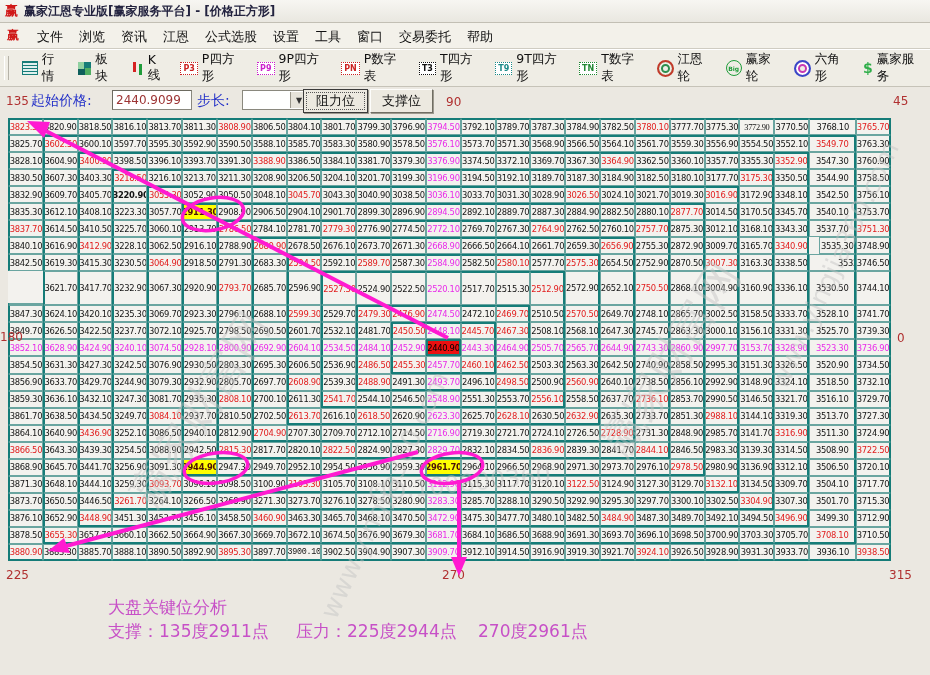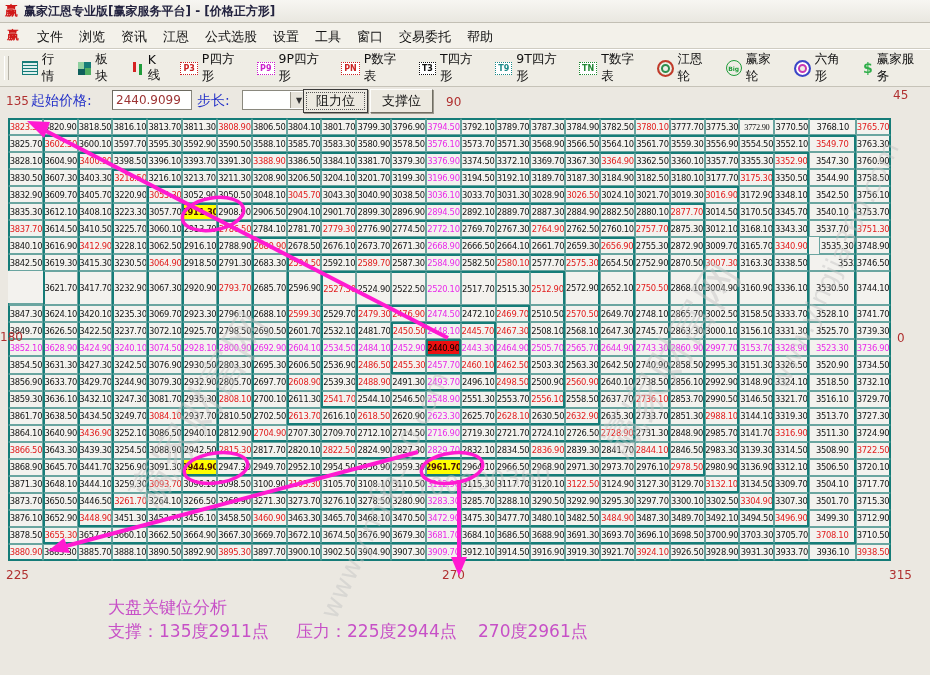--- a/index.html
+++ b/index.html
@@ -174,21 +174,21 @@
   <span class="lbl-blue" style="left:31px;top:6px;">起始价格:</span>
   <span class="inp" style="left:112px;top:4px;width:72px;">2440.9099</span>
   <span class="lbl-blue" style="left:197px;top:6px;">步长:</span>
   <span class="combo" style="left:242px;top:4px;width:64px;">
     <span class="val">2.4</span>
     <span class="dd">▼</span>
   </span>
   <span class="pushbtn focused" style="left:303px;top:3px;width:63px;">阻力位</span>
   <span class="pushbtn" style="left:370px;top:3px;width:61px;">支撑位</span>
   <span class="lbl-red" style="left:446px;top:9px;">90</span>
-  <span class="lbl-red" style="left:893px;top:2px;">45</span>
+  <span class="lbl-red" style="left:893px;top:8px;">45</span>
 </div>
 
 <span class="wm" style="left:90px;top:380px;font-size:44px;transform:rotate(-58deg);">赢家财富网</span>
 <span class="wm" style="left:560px;top:330px;font-size:44px;transform:rotate(-58deg);">赢家财富网</span>
 <span class="wm" style="left:250px;top:480px;font-size:26px;transform:rotate(-65deg);">www.yingjia360.com</span>
 <span class="wm" style="left:700px;top:250px;font-size:26px;transform:rotate(-65deg);">www.yingjia360.com</span>
 <span class="wm" style="left:368px;top:470px;font-size:24px;transform:rotate(-6deg);">QQ:100800360</span>
 
 <div id="grid">
     <div class="cell" style="color: rgb(225, 29, 29); border-top: 2px solid rgb(21, 124, 120); border-left: 2px solid rgb(21, 124, 120);">3823.30</div>
@@ -287,21 +287,21 @@
     <div class="cell" style="color: rgb(20, 20, 20); border-top: 2px solid rgb(21, 124, 120);">3182.50</div>
     <div class="cell" style="color: rgb(20, 20, 20); border-top: 2px solid rgb(21, 124, 120);">3180.10</div>
     <div class="cell" style="color: rgb(20, 20, 20); border-top: 2px solid rgb(21, 124, 120);">3177.70</div>
     <div class="cell" style="color: rgb(225, 29, 29); border-top: 2px solid rgb(21, 124, 120); border-right: 2px solid rgb(21, 124, 120);">3175.30</div>
     <div class="cell" style="color: rgb(20, 20, 20); border-right: 2px solid rgb(21, 124, 120);">3350.50</div>
     <div class="cell" style="color: rgb(20, 20, 20); border-right: 2px solid rgb(21, 124, 120);">3544.90</div>
     <div class="cell" style="color: rgb(20, 20, 20); border-right: 2px solid rgb(21, 124, 120);">3758.50</div>
     <div class="cell" style="color: rgb(20, 20, 20); border-left: 2px solid rgb(21, 124, 120);">3832.90</div>
     <div class="cell" style="color: rgb(20, 20, 20); border-left: 2px solid rgb(21, 124, 120);">3609.70</div>
     <div class="cell" style="color: rgb(20, 20, 20); border-left: 2px solid rgb(21, 124, 120);">3405.70</div>
-    <div class="cell" style="color: rgb(20, 20, 20); border-left: 2px solid rgb(21, 124, 120);">3220.90</div>
+    <div class="cell" style="color: rgb(20, 20, 20); border-left: 2px solid rgb(21, 124, 120); font-weight: bold;">3220.90</div>
     <div class="cell" style="color: rgb(225, 29, 29); border-top: 2px solid rgb(21, 124, 120); border-left: 2px solid rgb(21, 124, 120);">3055.30</div>
     <div class="cell" style="color: rgb(20, 20, 20); border-top: 2px solid rgb(21, 124, 120);">3052.90</div>
     <div class="cell" style="color: rgb(20, 20, 20); border-top: 2px solid rgb(21, 124, 120);">3050.50</div>
     <div class="cell" style="color: rgb(20, 20, 20); border-top: 2px solid rgb(21, 124, 120);">3048.10</div>
     <div class="cell" style="color: rgb(225, 29, 29); border-top: 2px solid rgb(21, 124, 120);">3045.70</div>
     <div class="cell" style="color: rgb(20, 20, 20); border-top: 2px solid rgb(21, 124, 120);">3043.30</div>
     <div class="cell" style="color: rgb(20, 20, 20); border-top: 2px solid rgb(21, 124, 120);">3040.90</div>
     <div class="cell" style="color: rgb(20, 20, 20); border-top: 2px solid rgb(21, 124, 120);">3038.50</div>
     <div class="cell" style="color: rgb(233, 44, 233); border-top: 2px solid rgb(21, 124, 120);">3036.10</div>
     <div class="cell" style="color: rgb(20, 20, 20); border-top: 2px solid rgb(21, 124, 120);">3033.70</div>
@@ -792,21 +792,21 @@
     <div class="cell" style="color: rgb(225, 29, 29); border-bottom: 2px solid rgb(21, 124, 120); border-right: 2px solid rgb(21, 124, 120);">3708.10</div>
     <div class="cell" style="color: rgb(20, 20, 20); border-right: 2px solid rgb(21, 124, 120);">3710.50</div>
     <div class="cell" style="color: rgb(225, 29, 29); border-bottom: 2px solid rgb(21, 124, 120); border-left: 2px solid rgb(21, 124, 120);">3880.90</div>
     <div class="cell" style="color: rgb(20, 20, 20); border-bottom: 2px solid rgb(21, 124, 120);">3883.30</div>
     <div class="cell" style="color: rgb(20, 20, 20); border-bottom: 2px solid rgb(21, 124, 120);">3885.70</div>
     <div class="cell" style="color: rgb(20, 20, 20); border-bottom: 2px solid rgb(21, 124, 120);">3888.10</div>
     <div class="cell" style="color: rgb(20, 20, 20); border-bottom: 2px solid rgb(21, 124, 120);">3890.50</div>
     <div class="cell" style="color: rgb(20, 20, 20); border-bottom: 2px solid rgb(21, 124, 120);">3892.90</div>
     <div class="cell" style="color: rgb(225, 29, 29); border-bottom: 2px solid rgb(21, 124, 120);">3895.30</div>
     <div class="cell" style="color: rgb(20, 20, 20); border-bottom: 2px solid rgb(21, 124, 120);">3897.70</div>
-    <div class="cell" style="color: rgb(20, 20, 20); border-bottom: 2px solid rgb(21, 124, 120);">3900.10</div>
+    <div class="cell" style="color: rgb(20, 20, 20); border-bottom: 2px solid rgb(21, 124, 120); font-family: Liberation Mono, monospace;">3900.10</div>
     <div class="cell" style="color: rgb(20, 20, 20); border-bottom: 2px solid rgb(21, 124, 120);">3902.50</div>
     <div class="cell" style="color: rgb(20, 20, 20); border-bottom: 2px solid rgb(21, 124, 120);">3904.90</div>
     <div class="cell" style="color: rgb(20, 20, 20); border-bottom: 2px solid rgb(21, 124, 120);">3907.30</div>
     <div class="cell" style="color: rgb(233, 44, 233); border-bottom: 2px solid rgb(21, 124, 120);">3909.70</div>
     <div class="cell" style="color: rgb(20, 20, 20); border-bottom: 2px solid rgb(21, 124, 120);">3912.10</div>
     <div class="cell" style="color: rgb(20, 20, 20); border-bottom: 2px solid rgb(21, 124, 120);">3914.50</div>
     <div class="cell" style="color: rgb(20, 20, 20); border-bottom: 2px solid rgb(21, 124, 120);">3916.90</div>
     <div class="cell" style="color: rgb(20, 20, 20); border-bottom: 2px solid rgb(21, 124, 120);">3919.30</div>
     <div class="cell" style="color: rgb(20, 20, 20); border-bottom: 2px solid rgb(21, 124, 120);">3921.70</div>
     <div class="cell" style="color: rgb(225, 29, 29); border-bottom: 2px solid rgb(21, 124, 120);">3924.10</div>

